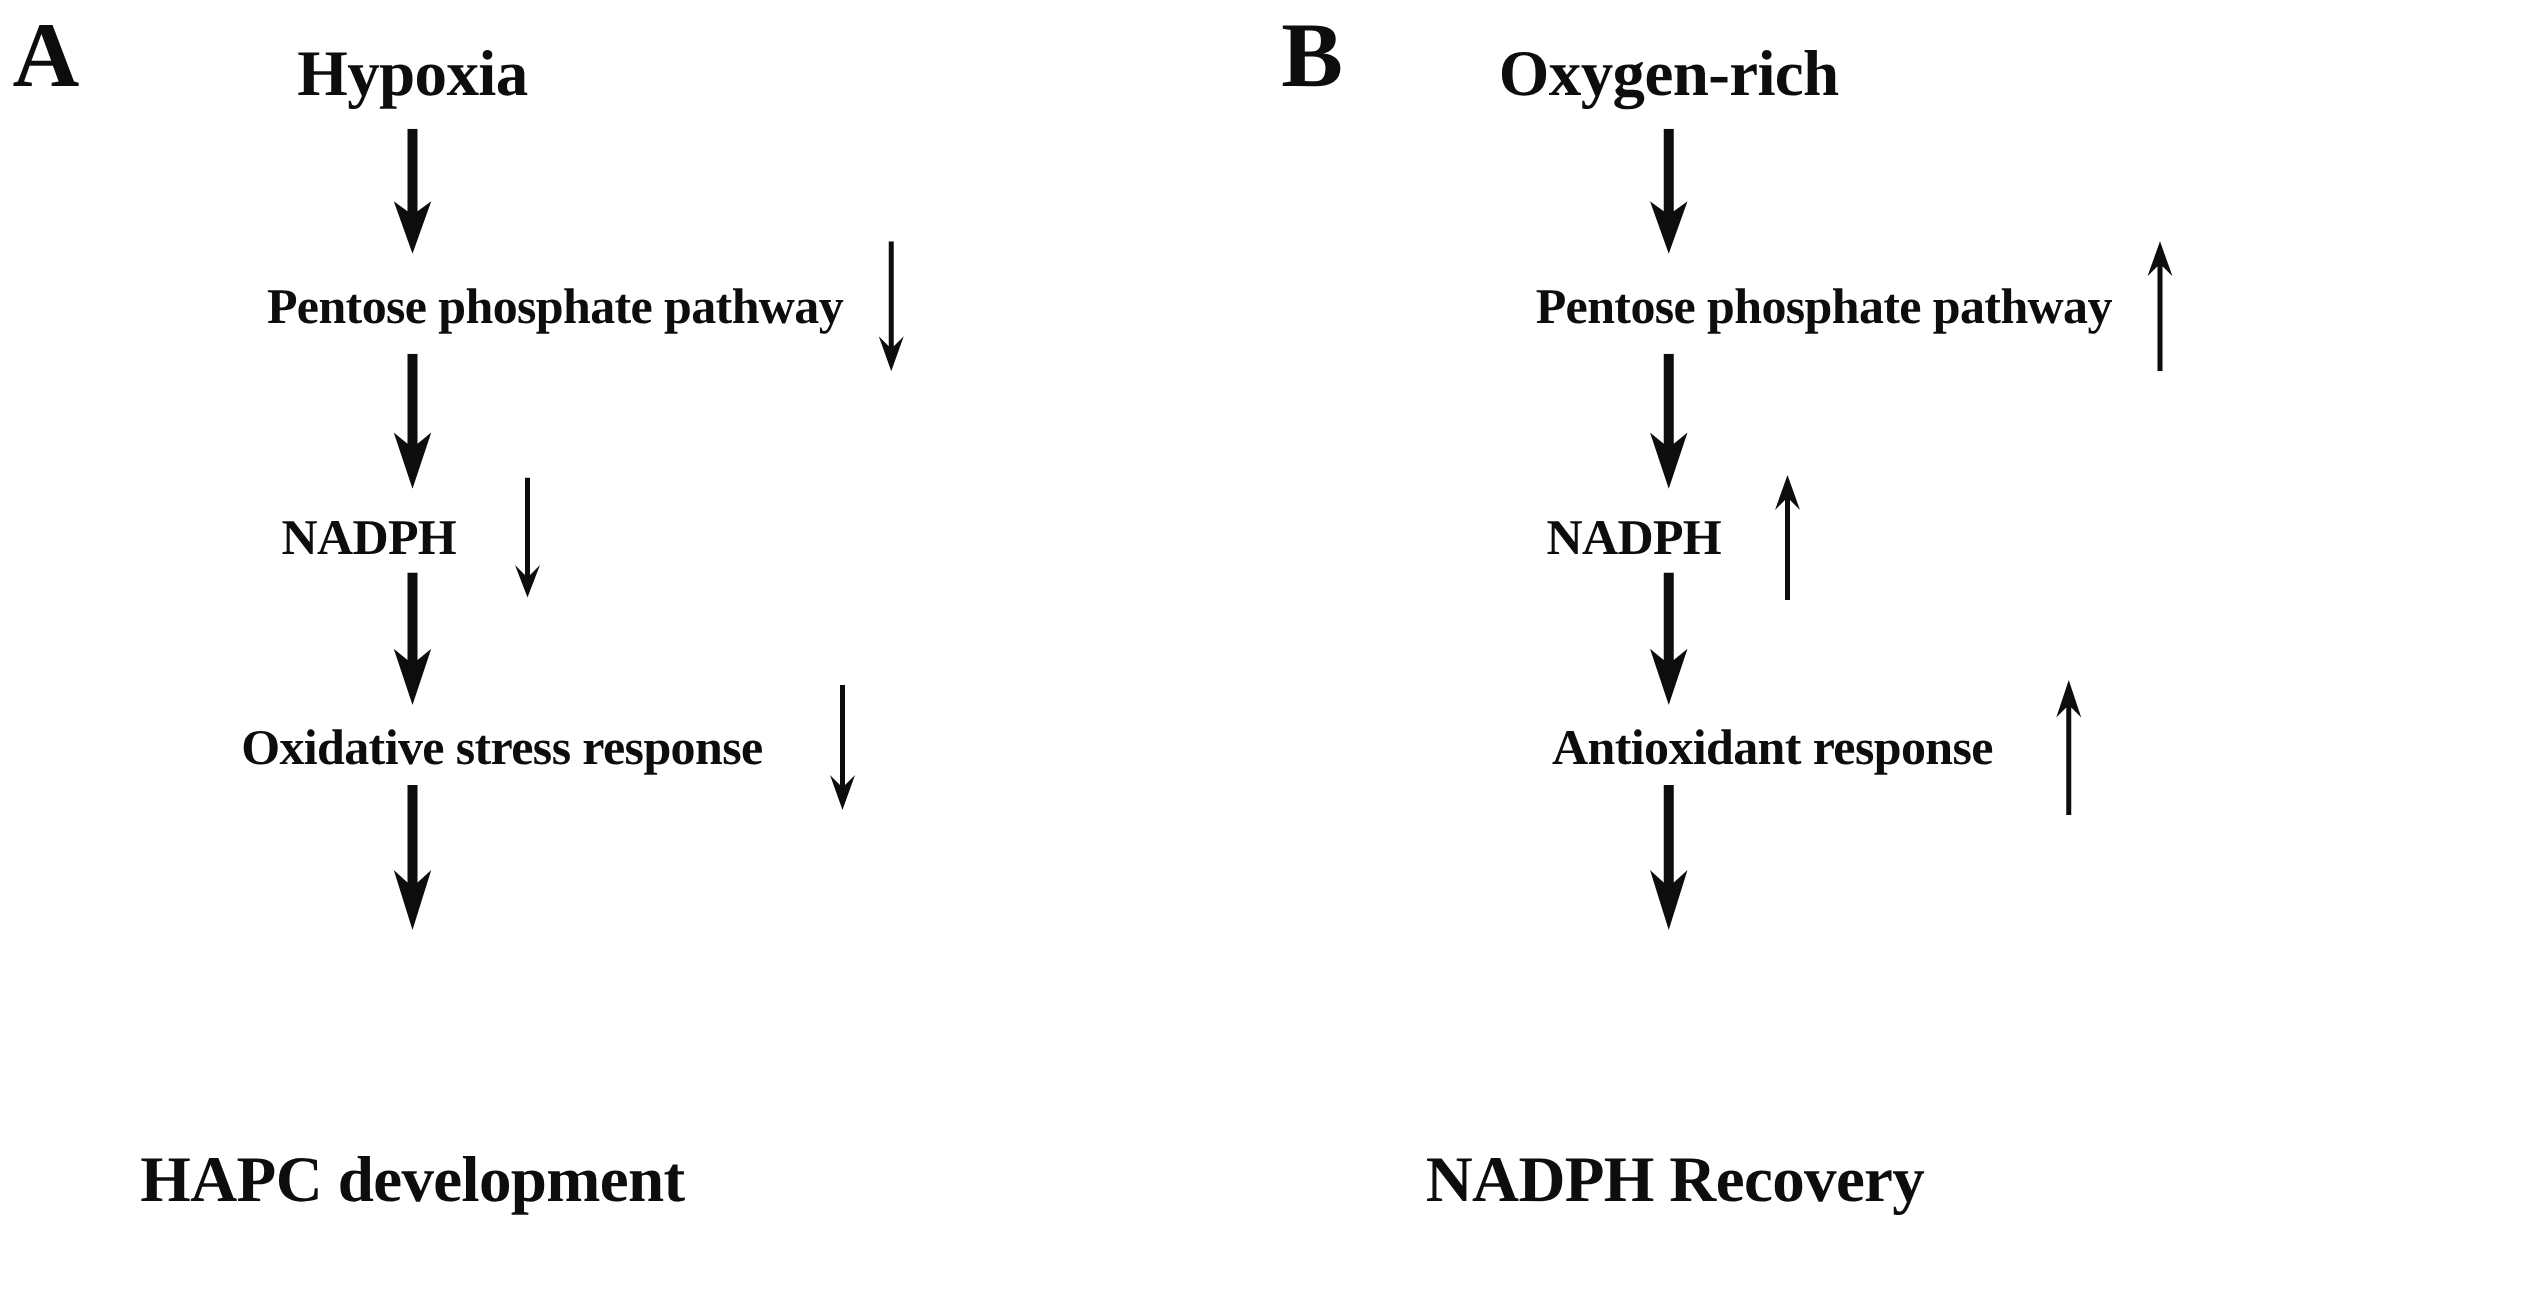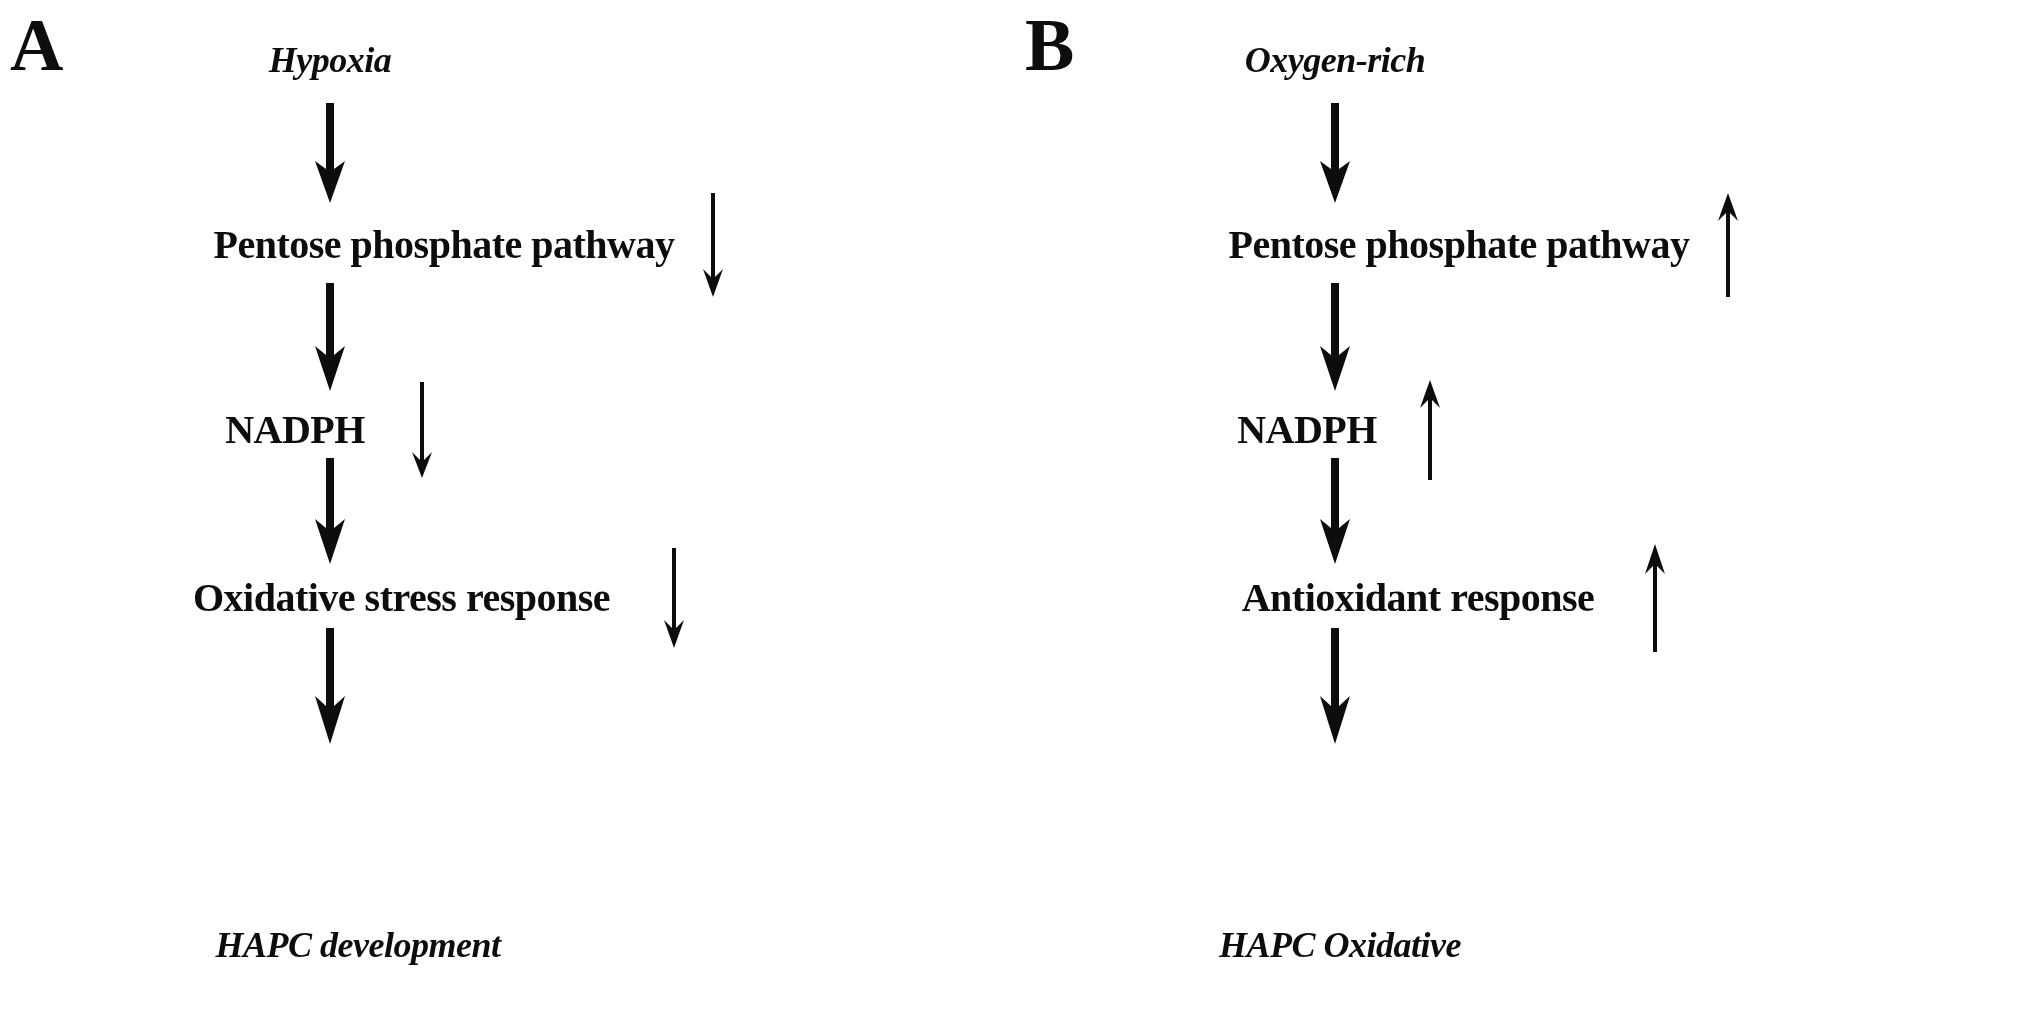--- a/index.html
+++ b/index.html
@@ -45,22 +45,21 @@
     justify-content: center;
     white-space: nowrap;
   }
   .node-text {
     font-size: 40px;
     font-weight: bold;
     line-height: 1;
     letter-spacing: -0.5px;
   }
   .node-text.big {
-    font-size: 36px;
-    font-style: italic;
+    font-size: 52px;
   }
 
   
   .indicator {
     display: inline-block;
     margin-left: 26px;
     flex: 0 0 auto;
   }
   .indicator svg { display: block; }
 
@@ -127,21 +126,21 @@
         </svg>
       </span>
     </div>
 
     <div class="connector" style="left:300px; top:628px; width:60px; height:116px;">
       <svg width="60" height="116" viewBox="0 0 60 116" aria-hidden="true">
         <path d="M26,0 L34,0 L34,78 L45,68 L30,116 L15,68 L26,78 Z" fill="#0d0d0d"></path>
       </svg>
     </div>
 
-    <div class="node" style="left:0px; top:900px; width:660px; height:90px;margin-left:28px;">
+    <div class="node" style="left:0px; top:900px; width:660px; height:90px;">
       <span class="node-text big">HAPC development</span>
     </div>
 
   </div>
 
   <div class="panel" id="panel-b">
 
     <div class="panel-label">B</div>
 
     <div class="node" style="left:0px; top:20px; width:640px; height:80px;">
@@ -193,18 +192,18 @@
       </span>
     </div>
 
     <div class="connector" style="left:290px; top:628px; width:60px; height:116px;">
       <svg width="60" height="116" viewBox="0 0 60 116" aria-hidden="true">
         <path d="M26,0 L34,0 L34,78 L45,68 L30,116 L15,68 L26,78 Z" fill="#0d0d0d"></path>
       </svg>
     </div>
 
     <div class="node" style="left:0px; top:900px; width:650px; height:90px;">
-      <span class="node-text big">HAPC Oxidative</span>
+      <span class="node-text big">NADPH Recovery</span>
     </div>
 
   </div>
 
 </div>
 
 </body></html>

